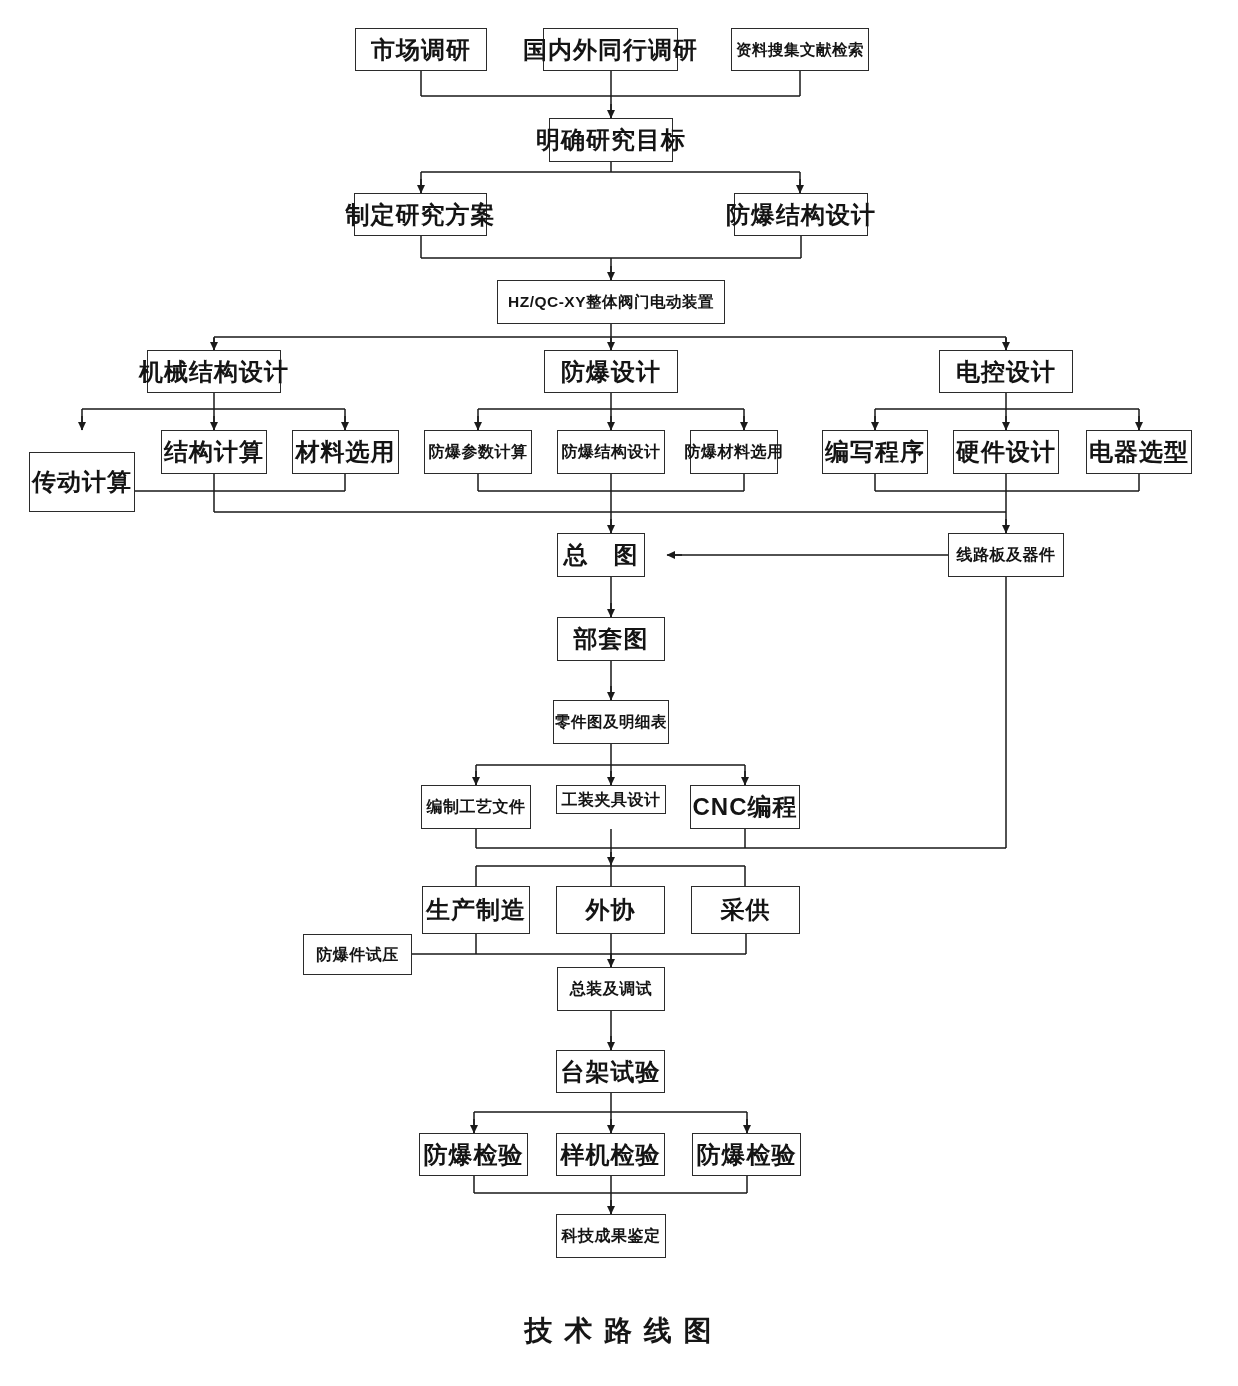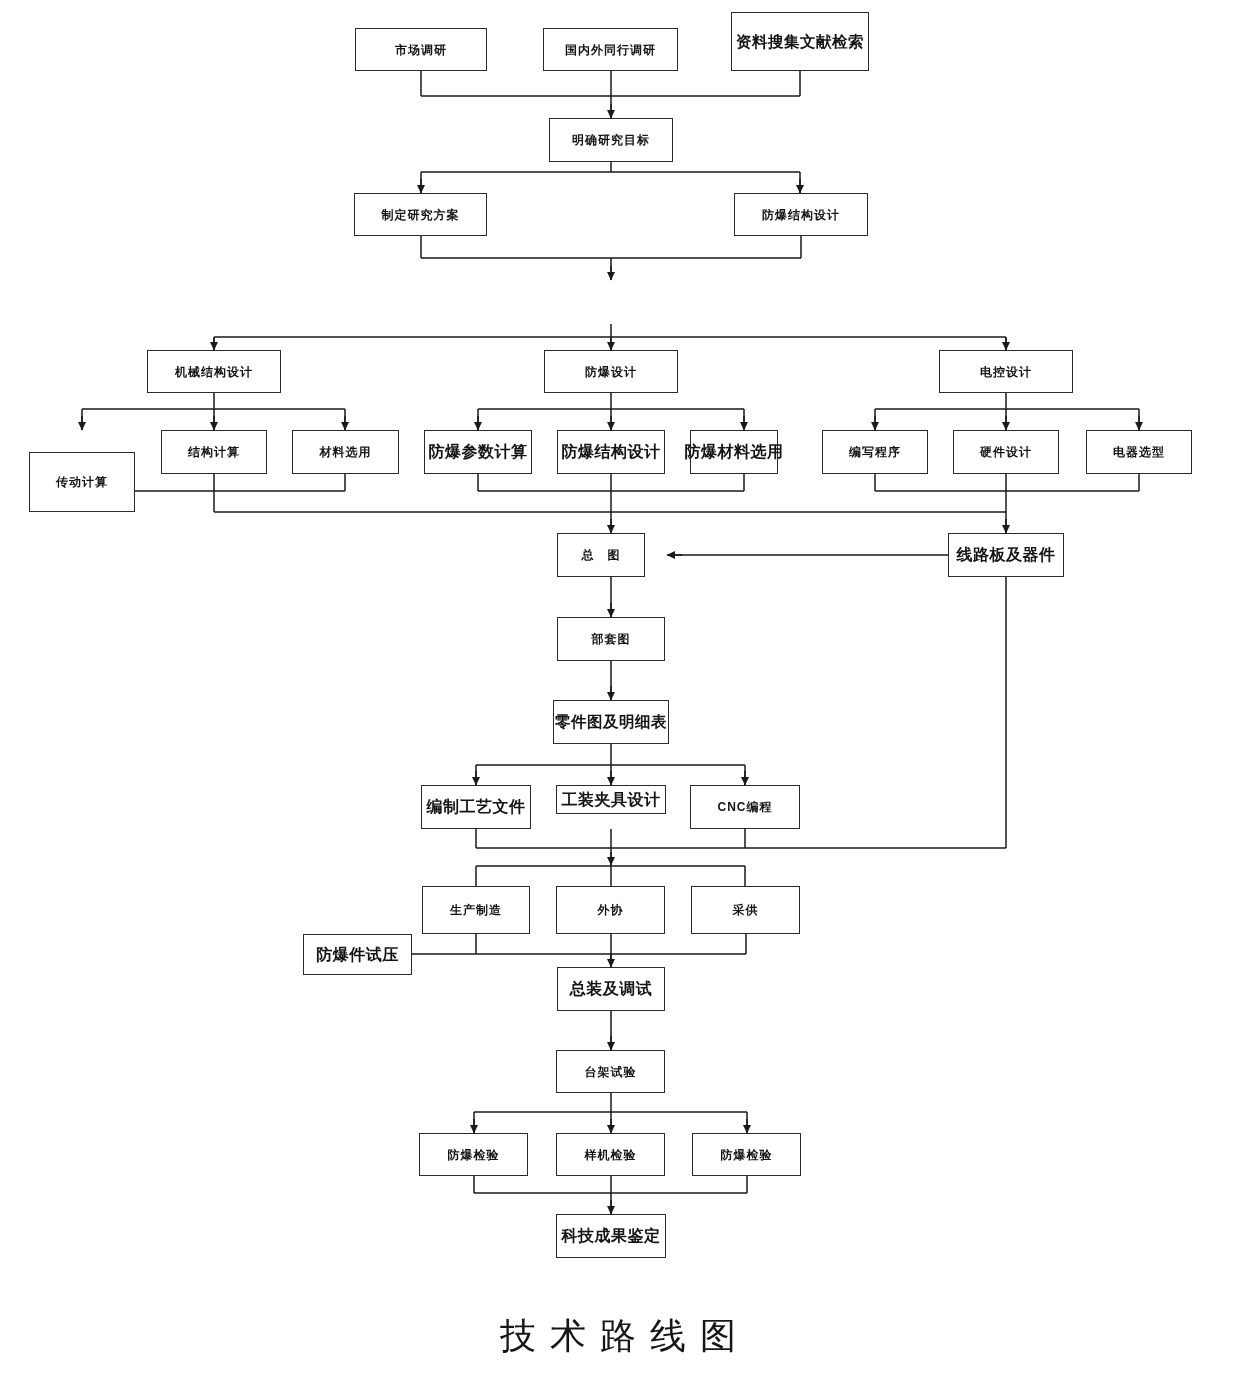--- a/index.html
+++ b/index.html
@@ -6,28 +6,28 @@
   .stage {
     position:relative; width:1238px; height:1386px; background:#ffffff;
     font-family:"Liberation Sans","DejaVu Sans",sans-serif;
     overflow:hidden;
   }
   svg.wires { position:absolute; left:0; top:0; width:1238px; height:1386px; }
   .node {
     position:absolute; box-sizing:border-box;
     border:1.6px solid #2b2b2b; background:#ffffff;
     display:flex; align-items:center; justify-content:center;
-    font-size:12px; font-weight:bold; color:#141414;
+    font-size:24px; font-weight:bold; color:#141414;
     white-space:pre; letter-spacing:1px; line-height:1;
   }
   .node.sm { font-size:15.5px; letter-spacing:0.5px; }
   .node.md { font-size:16px; letter-spacing:0.5px; }
   .diagram-title {
     position:absolute; left:0; top:1312px; width:1238px;
-    text-align:center; font-size:36px; font-weight:normal; color:#161616;
+    text-align:center; font-size:28px; font-weight:bold; color:#161616;
     letter-spacing:2px; white-space:pre;
   }
 </style>
 </head>
 <body>
 
 <div class="stage">
 
   <svg class="wires" viewBox="0 0 1238 1386" xmlns="http://www.w3.org/2000/svg">
     <defs>
@@ -89,27 +89,28 @@
       <line x1="611" y1="1036" x2="611" y2="1050" marker-end="url(#ah)"></line>
       <line x1="474" y1="1119" x2="474" y2="1133" marker-end="url(#ah)"></line>
       <line x1="611" y1="1119" x2="611" y2="1133" marker-end="url(#ah)"></line>
       <line x1="747" y1="1119" x2="747" y2="1133" marker-end="url(#ah)"></line>
       <line x1="611" y1="1200" x2="611" y2="1214" marker-end="url(#ah)"></line>
     </g>
   </svg>
 
   <div class="node" style="left:355px;top:28px;width:132px;height:43px">市场调研</div>
   <div class="node" style="left:543px;top:28px;width:135px;height:43px">国内外同行调研</div>
-  <div class="node sm" style="left:731px;top:12px;width:138px;height:59px">资料搜集文献检索</div>
+  <div class="node sm" style="left:731px;top:28px;width:138px;height:43px">资料搜集文献检索</div>
 
   <div class="node" style="left:549px;top:118px;width:124px;height:44px">明确研究目标</div>
 
   <div class="node" style="left:354px;top:193px;width:133px;height:43px">制定研究方案</div>
   <div class="node" style="left:734px;top:193px;width:134px;height:43px">防爆结构设计</div>
 
+  <div class="node sm" style="left:497px;top:280px;width:228px;height:44px">HZ/QC-XY整体阀门电动装置</div>
 
   <div class="node" style="left:147px;top:350px;width:134px;height:43px">机械结构设计</div>
   <div class="node" style="left:544px;top:350px;width:134px;height:43px">防爆设计</div>
   <div class="node" style="left:939px;top:350px;width:134px;height:43px">电控设计</div>
 
   <div class="node" style="left:29px;top:452px;width:106px;height:60px">传动计算</div>
   <div class="node" style="left:161px;top:430px;width:106px;height:44px">结构计算</div>
   <div class="node" style="left:292px;top:430px;width:107px;height:44px">材料选用</div>
   <div class="node md" style="left:424px;top:430px;width:108px;height:44px">防爆参数计算</div>
   <div class="node md" style="left:557px;top:430px;width:108px;height:44px">防爆结构设计</div>

